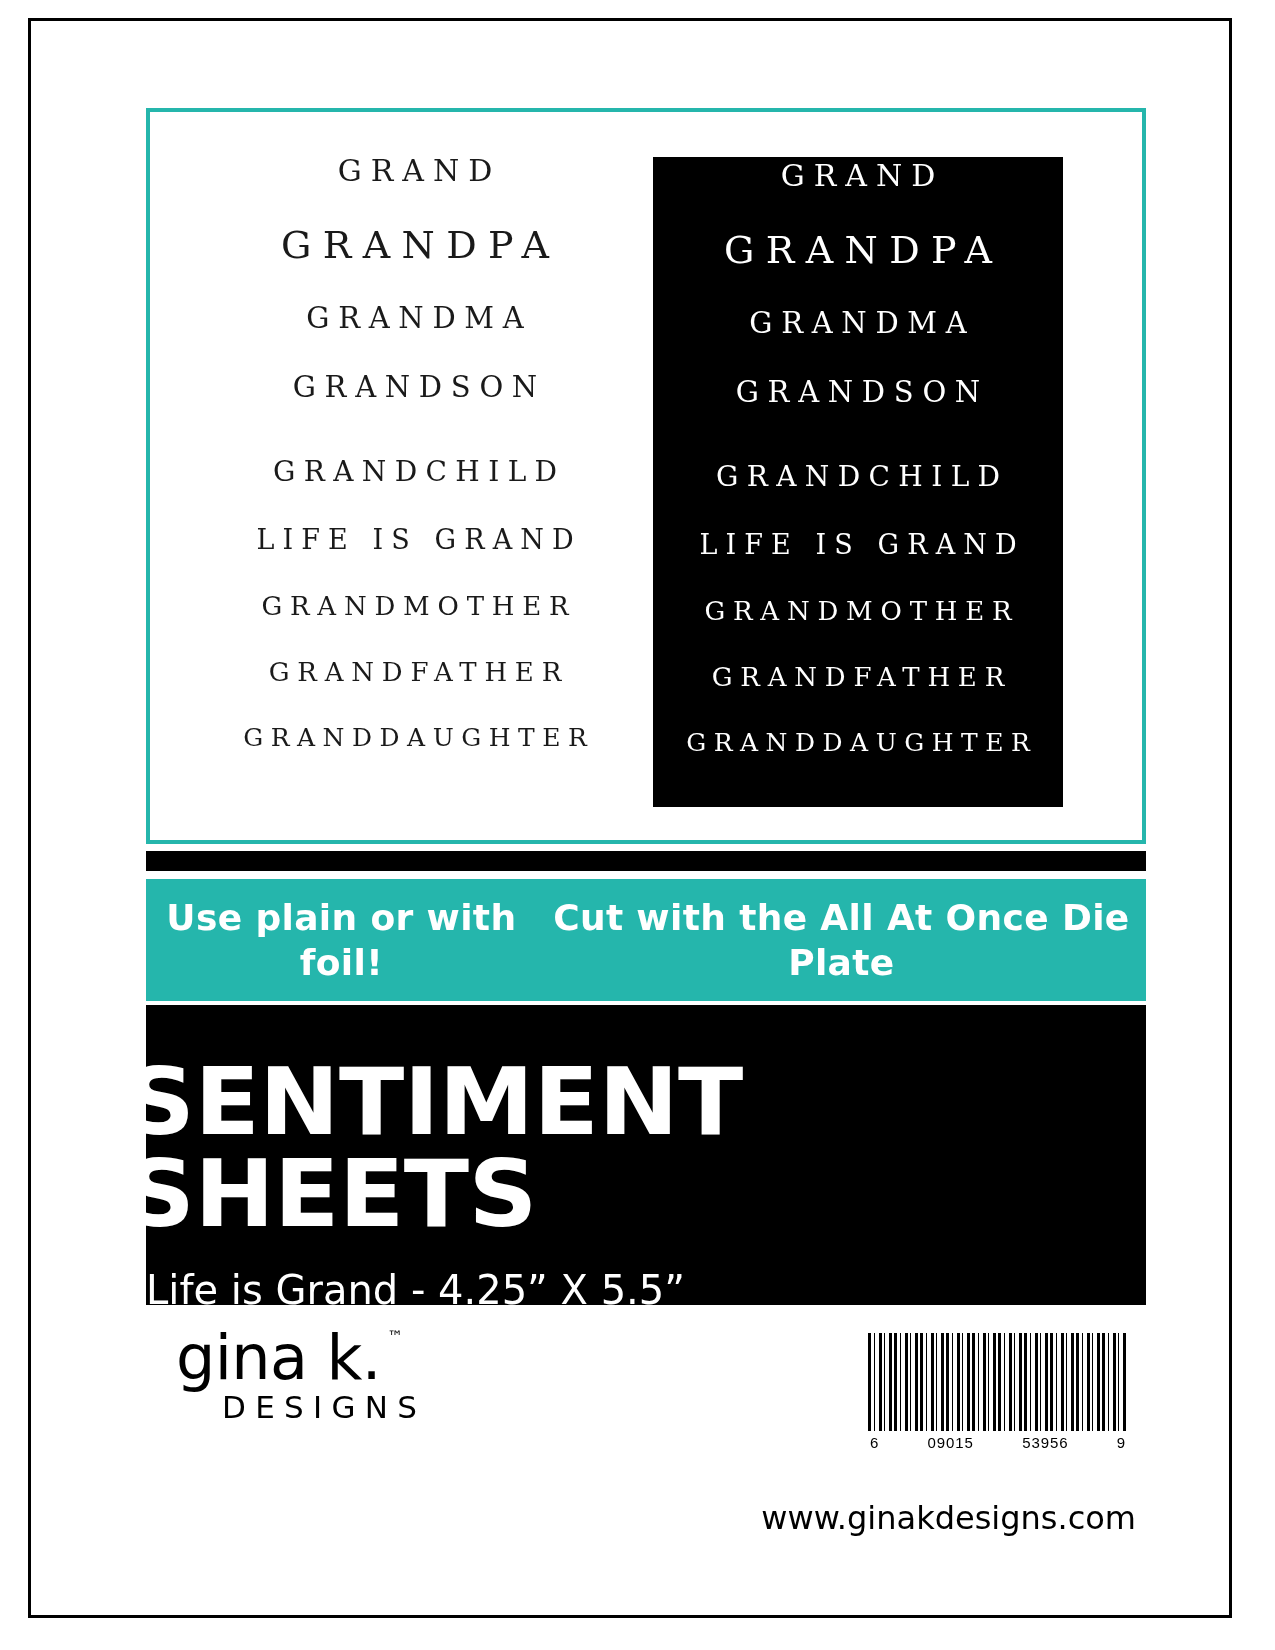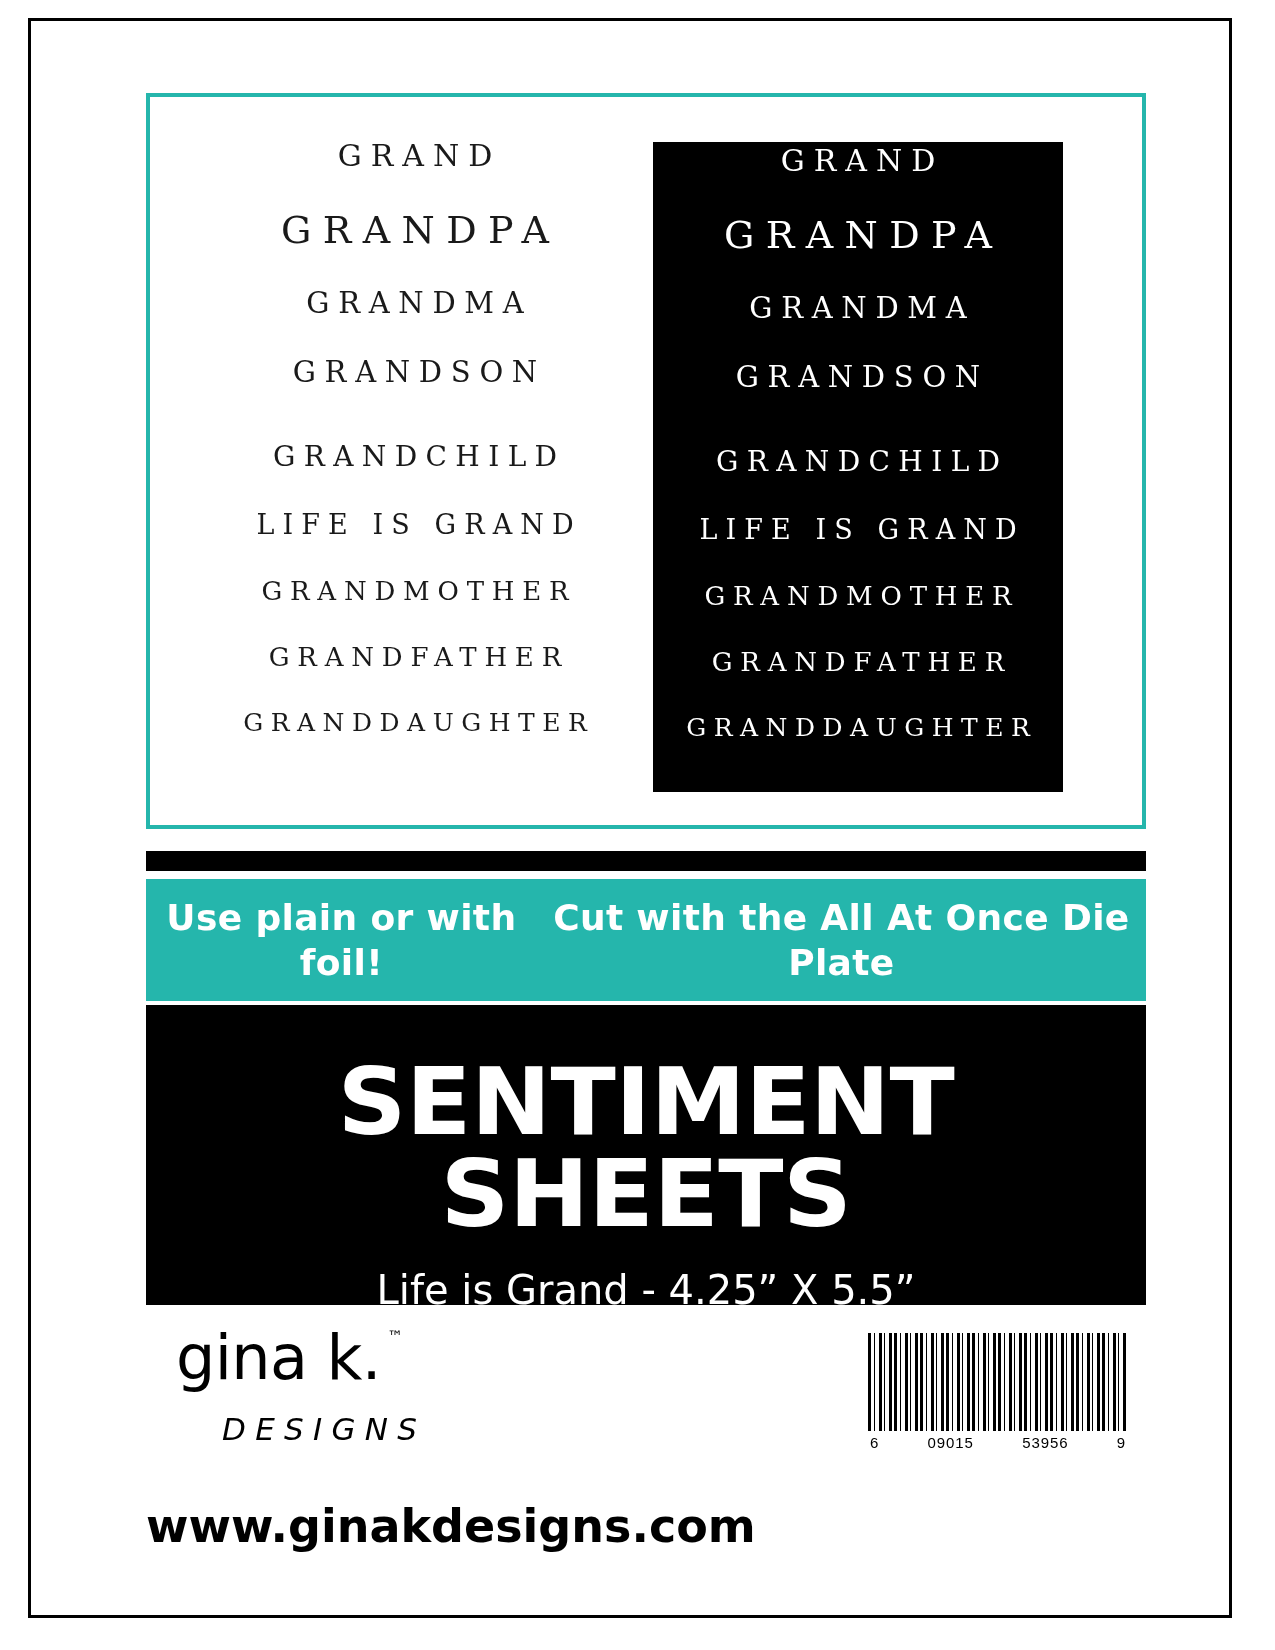--- a/index.html
+++ b/index.html
@@ -33,21 +33,21 @@
     height: 1600px;
     border: 3px solid #000000;
     box-sizing: border-box;
     background: #ffffff;
   }
 
   
   .preview-panel {
     position: absolute;
     left: 115px;
-    top: 72px;
+    top: 87px;
     width: 1000px;
     height: 736px;
     border: 4px solid #25b6ac;
     box-sizing: border-box;
     background: #ffffff;
     padding-left: 10px;
   }
 
   .word-columns {
     position: absolute;
@@ -139,21 +139,21 @@
   }
 
   .black-band {
     position: absolute;
     left: 115px;
     top: 984px;
     width: 1000px;
     height: 300px;
     background: #000000;
     color: #ffffff;
-    text-align: center;
+    text-align: left;
   }
   .title-main {
     font-family: "DejaVu Sans", sans-serif;
     font-weight: bold;
     font-size: 92px;
     letter-spacing: -0.005em;
     line-height: 1;
     margin-top: 52px;
     transform: scaleX(1.04);
     transform-origin: center;
@@ -195,23 +195,22 @@
     font-family: "DejaVu Sans", sans-serif;
     font-size: 16px;
     position: absolute;
     top: 2px;
     right: -22px;
   }
   .logo-sub {
     font-family: "DejaVu Sans", sans-serif;
     font-size: 31px;
     letter-spacing: 0.30em;
-    margin-top: 22px;
+    margin-top: 0;
     margin-left: 46px;
-    font-style: italic;
   }
 
   .barcode-wrap {
     position: absolute;
     right: 18px;
     top: 16px;
     width: 260px;
   }
   .barcode {
     height: 98px;
@@ -234,25 +233,26 @@
     margin-top: 3px;
     padding: 0 2px;
     letter-spacing: 0.06em;
   }
 
   .website {
     position: absolute;
     left: 115px;
     top: 1478px;
     width: 1000px;
+    text-align: right;
     padding-right: 10px;
     box-sizing: border-box;
     font-family: "DejaVu Sans", sans-serif;
-    font-weight: bold;
-    font-size: 46px;
+    font-weight: normal;
+    font-size: 32px;
     color: #000000;
   }
 </style>
 </head>
 <body>
 
 <div class="package">
   <div class="outer-frame">
 
     <div class="preview-panel">

